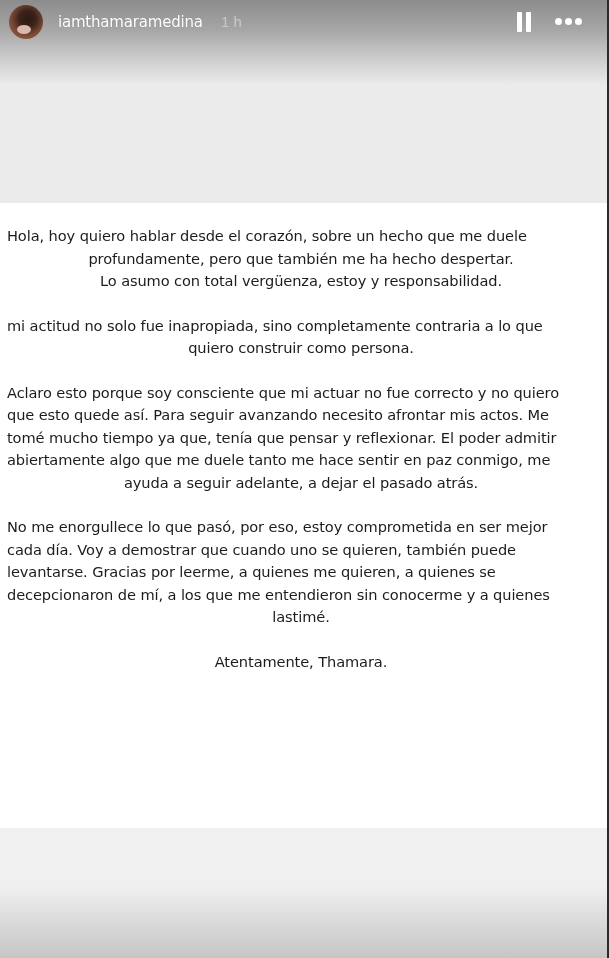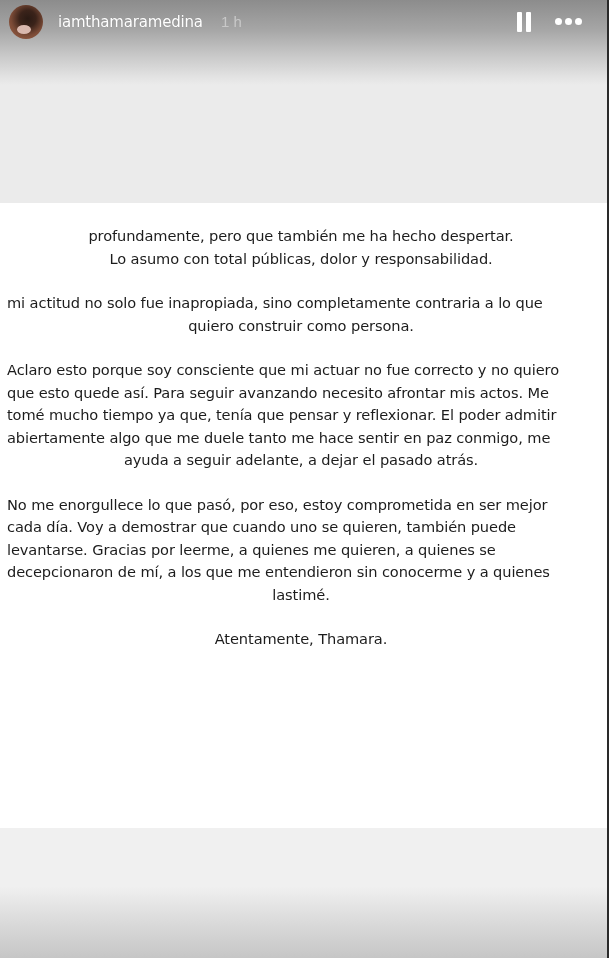--- a/index.html
+++ b/index.html
@@ -87,22 +87,23 @@
   </style>
 </head>
 <body>
 
 <div class="story">
   <div class="top-shade"></div>
   <div class="upper-gray"></div>
 
   <div class="letter">
     <p class="para">
+      <span class="ln">Hola, hoy quiero hablar desde el corazón, sobre un hecho que me duele</span>
       <span class="ln last">profundamente, pero que también me ha hecho despertar.</span>
-      <span class="ln last">Lo asumo con total públicas, dolor y responsabilidad.</span>
+      <span class="ln last">Lo asumo con total vergüenza, estoy y responsabilidad.</span>
     </p>
     <p class="para">
       <span class="ln">mi actitud no solo fue inapropiada, sino completamente contraria a lo que</span>
       <span class="ln last">quiero construir como persona.</span>
     </p>
     <p class="para">
       <span class="ln">Aclaro esto porque soy consciente que mi actuar no fue correcto y no quiero</span>
       <span class="ln">que esto quede así. Para seguir avanzando necesito afrontar mis actos. Me</span>
       <span class="ln">tomé mucho tiempo ya que, tenía que pensar y reflexionar. El poder admitir</span>
       <span class="ln">abiertamente algo que me duele tanto me hace sentir en paz conmigo, me</span>

